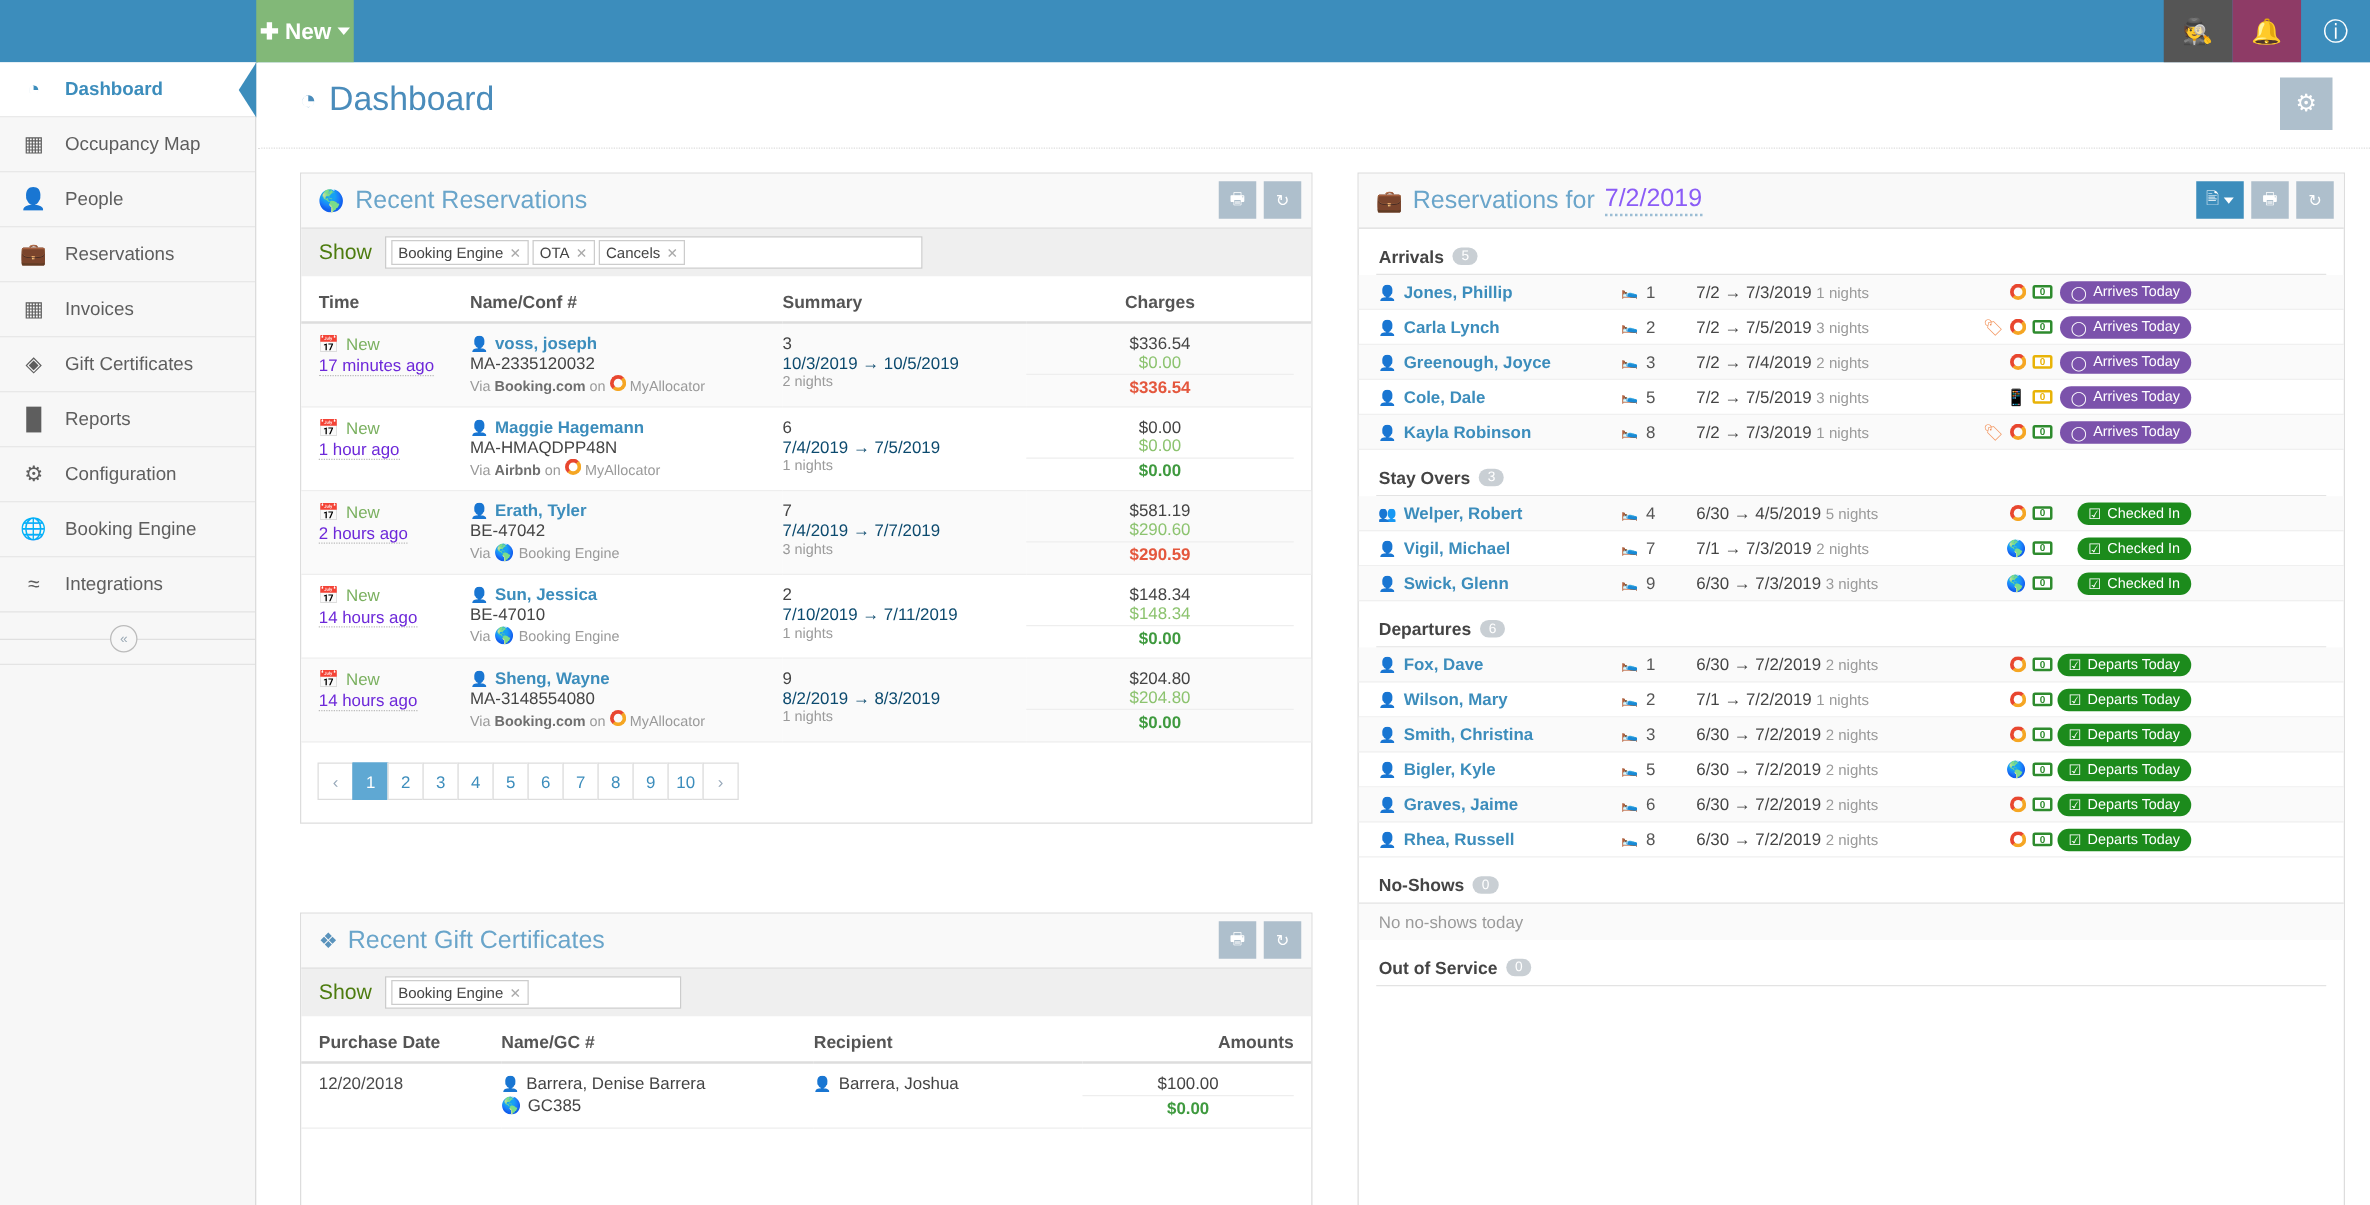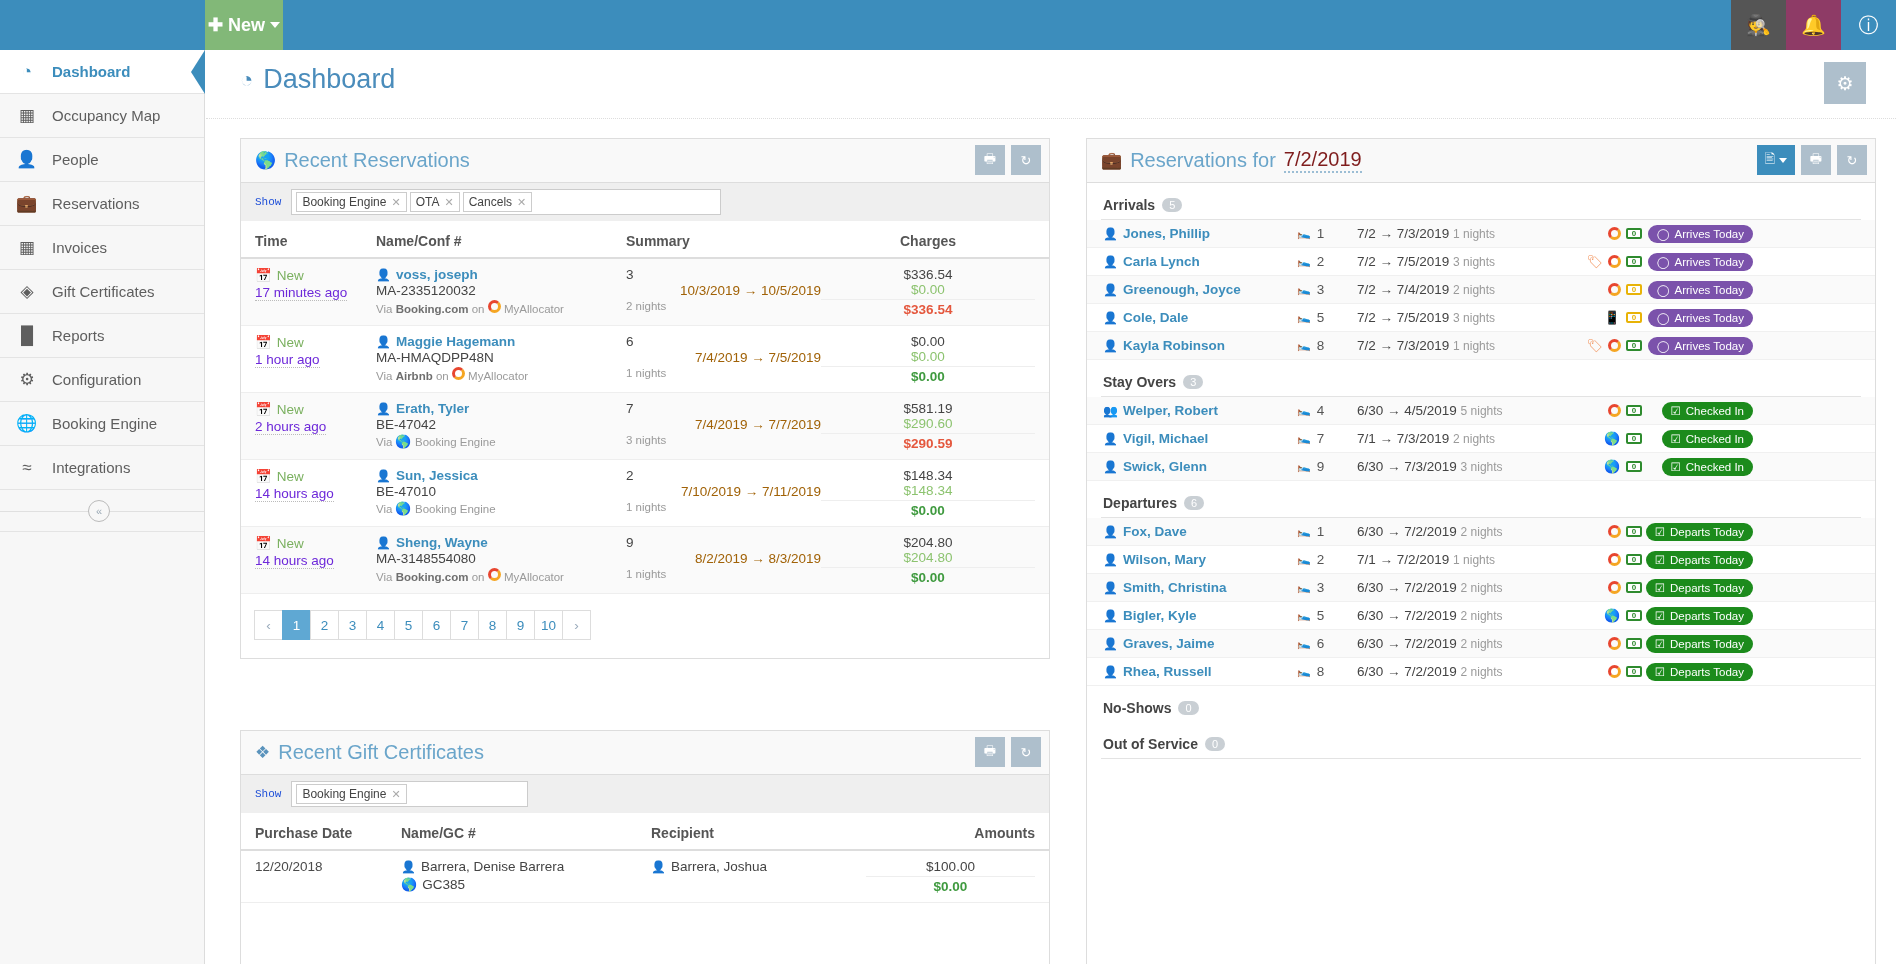--- a/index.html
+++ b/index.html
@@ -45,47 +45,47 @@
   
   .content { position:absolute; left:206px; top:50px; right:0; bottom:0; background:#fff; overflow:hidden; }
   .pagehead { height:69px; position:relative; border-bottom:1px dotted #ddd; }
   .pagetitle { position:absolute; left:34px; top:14px; font-size:27px; color:#4a8cbb; font-weight:normal; display:flex; align-items:center; gap:10px;}
   .gearbtn { position:absolute; right:30px; top:12px; width:42px;height:42px;background:#aebfcc;color:#fff;display:flex;align-items:center;justify-content:center;font-size:19px;cursor:pointer;}
 
   
   .panel { position:absolute; background:#fff; border:1px solid #ddd; }
   .panel-head { height:44px; background:#f9f9f9; border-bottom:1px solid #ddd; display:flex; align-items:center; position:relative;}
   .panel-title { font-size:20px; color:#6aa5ca; padding-left:14px; display:flex; align-items:center; gap:8px; }
-  .panel-title .dateu { color:#7f1d1d; border-bottom:2px dotted #9bbdd4; }
+  .panel-title .dateu { color:#8b5cf6; border-bottom:2px dotted #9bbdd4; }
   .panel-btns { position:absolute; right:8px; top:6px; display:flex; gap:6px; }
   .pbtn { width:30px;height:30px;background:#aebfcc;color:#fff;display:flex;align-items:center;justify-content:center;font-size:13px;cursor:pointer;}
   .pbtn.blue { background:#3c8dbc; width:38px; }
 
   .showbar { height:38px; background:#efefef; display:flex; align-items:center; padding-left:14px; gap:10px; }
-  .showlabel { font-size:11px; color:#1d4ed8;font-family:Liberation Mono, monospace; }
+  .showlabel { font-size:17px; color:#4d7c0f; }
   .tokenbox { height:26px; background:#fff; border:1px solid #ccc; display:flex; align-items:center; padding:0 4px; gap:3px;}
   .token { border:1px solid #ccc; background:#fff; font-size:12px; color:#444; padding:2px 5px; display:flex; align-items:center; gap:5px; height:20px;}
   .token .x { color:#aaa; font-size:11px; cursor:pointer; }
 
   table.grid { width:100%; border-collapse:collapse; }
   table.grid th { font-size:14px; color:#555; font-weight:bold; text-align:left; padding:12px 0 8px 0; border-bottom:2px solid #ddd; }
   table.grid td { padding:8px 0; vertical-align:top; font-size:13.5px; border-bottom:1px solid #eee; }
   tr.alt td { background:#fafafa; }
   .pad-l { padding-left:14px !important; }
   .pad-r { padding-right:14px !important; text-align:center; }
 
   .newtag { color:#7ab05f; font-size:13.5px; display:flex; align-items:center; gap:5px; }
   .ago { color:#6d28d9; font-size:13.5px; border-bottom:1px dotted #bbb; display:inline-block; margin-top:2px; }
   .namelink { color:#3c8dbc; font-weight:bold; font-size:13.5px; display:flex; align-items:center; gap:5px;}
   .namelink .uico { color:#9aa5ad; font-size:12px; }
   .conf { color:#444; font-size:13.5px; margin-top:1px;}
   .via { color:#9a9a9a; font-size:11.5px; margin-top:2px; }
   .via b { color:#6f6f6f; }
   .sum1 { font-size:13.5px; color:#444; }
-  .sum2 { font-size:13.5px; color:#a16207; margin-top:1px;text-align:right;}
+  .sum2 { font-size:13.5px; color:#0c4a6e; margin-top:1px;}
   .sum3 { font-size:11.5px; color:#9a9a9a; margin-top:2px;}
   .chg1 { font-size:13.5px; color:#444; }
   .chg2 { font-size:13.5px; color:#8cc36f; }
   .chg3 { font-size:13.5px; font-weight:bold; margin-top:2px; border-top:1px solid #eee; padding-top:2px; }
   .chg3.red { color:#e4573d; }
   .chg3.green { color:#3f9a3f; }
 
   .pager { display:flex; padding:16px 0 18px 14px; }
   .pg { min-width:29px; height:30px; border:1px solid #ddd; margin-left:-1px; display:flex;align-items:center;justify-content:center;
         color:#3c8dbc; font-size:13.5px; cursor:pointer; background:#fff; padding:0 6px;}
@@ -844,20 +844,21 @@
         </span>
       </div>
     </div>
     </div>
         <div>
       <div class="sect-title">
         <span>No-Shows</span>
         <span class="badgecount">0</span>
       </div>
 
+      <div class="emptyrow">No no-shows today</div>
     </div>
         <div>
       <div class="sect-title">
         <span>Out of Service</span>
         <span class="badgecount">0</span>
       </div>
 
       <div class="hrline"></div>
     </div>
       </div>

